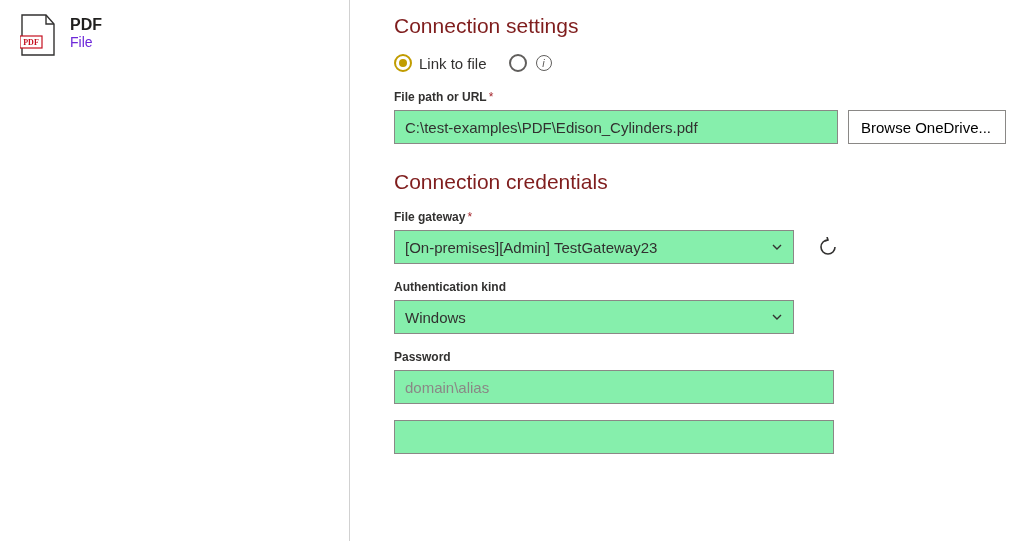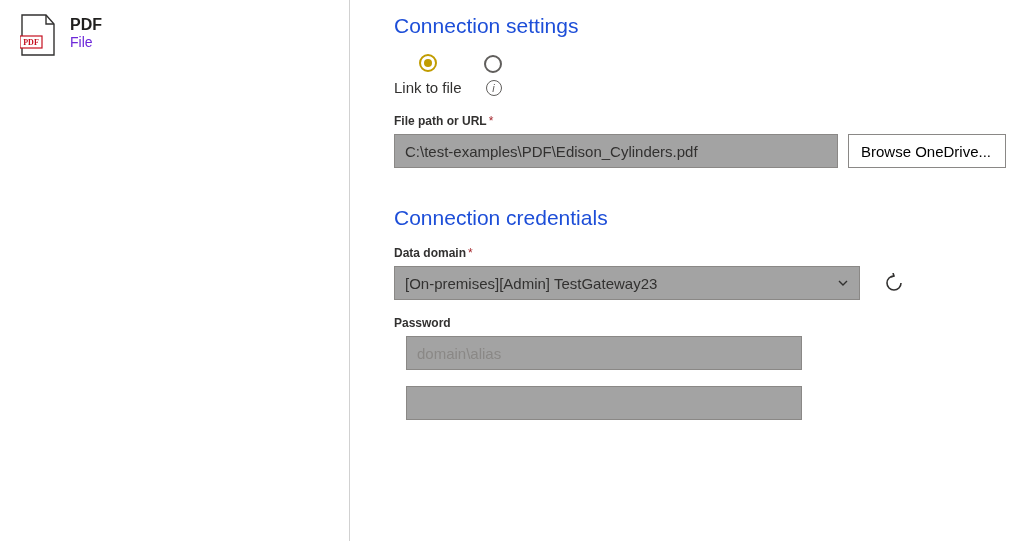--- a/index.html
+++ b/index.html
@@ -38,37 +38,36 @@
       margin-top: 0px;
     }
     .right-panel {
       flex: 1;
       padding: 14px 30px 14px 44px;
       overflow: hidden;
     }
     .section-heading {
       font-size: 21px;
       font-weight: 400;
-      color: #1d4ed8;
+      color: #7f1d1d;
       margin-bottom: 16px;
     }
-    .section-heading.creds { margin-top: 38px; }
+    .section-heading.creds { margin-top: 26px; }
     .radio-row {
       display: flex;
       align-items: center;
       gap: 22px;
       margin-bottom: 18px;
     }
     .radio-item {
       display: flex;
       align-items: center;
       gap: 7px;
       cursor: pointer;
       font-size: 15px;
-      flex-direction: column;
     }
     .radio-circle {
       width: 18px; height: 18px;
       border-radius: 50%;
       border: 2px solid #605e5c;
       display: flex; align-items: center; justify-content: center;
     }
     .radio-circle.selected { border-color: #c19c00; }
     .radio-dot {
       width: 8px; height: 8px; border-radius: 50%;
@@ -96,55 +95,55 @@
       gap: 10px;
       align-items: center;
     }
     .text-input, .select-box {
       height: 34px;
       border: 1px solid #8a8886;
       padding: 0 10px;
       font-size: 15px;
       font-family: inherit;
       color: #323130;
-      background: #a3a3a3;
+      background: #86efac;
     }
     .text-input::placeholder { color: #8a8886; }
     .file-input { flex: 1; }
     .browse-btn {
       height: 34px;
       border: 1px solid #8a8886;
       background: #fff;
       padding: 0 12px;
       font-size: 15px;
       font-family: inherit;
       cursor: pointer;
       width: 158px;
       text-align: left;
       overflow: hidden;
       white-space: nowrap;
     }
     .select-box {
-      width: 466px;
+      width: 400px;
       display: flex;
       align-items: center;
       justify-content: space-between;
       cursor: pointer;
     }
     .chevron {
       width: 12px; height: 12px;
     }
     .refresh-btn {
       width: 24px; height: 24px;
       display: flex; align-items: center; justify-content: center;
       cursor: pointer;
       margin-left: 12px;
     }
     .credential-field { margin-top: 16px; }
-    .credential-field .text-input { width: 396px; display: block; margin-left: 12px; }
+    .credential-field .text-input { width: 440px; display: block; }
   </style>
 </head>
 <body>
 
 <div class="left-panel">
   <div class="pdf-icon-wrap">
     <svg viewBox="0 0 36 42">
       <path d="M2 1 H26 L34 10 V41 H2 Z" fill="none" stroke="#323130" stroke-width="1.4"></path>
       <path d="M26 1 V10 H34" fill="none" stroke="#323130" stroke-width="1.4"></path>
       <rect x="0" y="22" width="22" height="12" fill="#fff" stroke="#c50f1f" stroke-width="1.2"></rect>
@@ -174,36 +173,45 @@
   </div>
 
   <label class="field-label"><span>File path or URL</span><span class="req">*</span></label>
   <div class="field-row">
     <input class="text-input file-input" type="text" value="C:\test-examples\PDF\Edison_Cylinders.pdf" style="">
     <button class="browse-btn">Browse OneDrive...</button>
   </div>
 
   <h2 class="section-heading creds">Connection credentials</h2>
 
-  <label class="field-label"><span>Data domain</span><span class="req">*</span></label>
+  <label class="field-label"><span>File gateway</span><span class="req">*</span></label>
   <div class="field-row">
     <div class="select-box">
       <span>[On-premises][Admin] TestGateway23</span>
       <svg class="chevron" viewBox="0 0 12 12">
           <path d="M2 4 L6 8 L10 4" fill="none" stroke="#323130" stroke-width="1.4"></path>
         </svg>
     </div>
     <div class="refresh-btn">
       <svg width="20" height="20" viewBox="0 0 20 20">
         <path d="M10 3 A7 7 0 1 0 17 10" fill="none" stroke="#323130" stroke-width="1.6"></path>
         <path d="M9 0 L10 3 L7 4" fill="none" stroke="#323130" stroke-width="1.6"></path>
       </svg>
     </div>
   </div>
 
+  <div class="credential-field">
+    <label class="field-label">Authentication kind</label>
+    <div class="select-box">
+      <span>Windows</span>
+      <svg class="chevron" viewBox="0 0 12 12">
+          <path d="M2 4 L6 8 L10 4" fill="none" stroke="#323130" stroke-width="1.4"></path>
+        </svg>
+    </div>
+  </div>
 
   <div class="credential-field">
     <label class="field-label">Password</label>
     <input class="text-input" type="text" placeholder="domain\alias" style="">
   </div>
 
   <div class="credential-field">
     <input class="text-input" type="password" style="">
   </div>
 </div>

